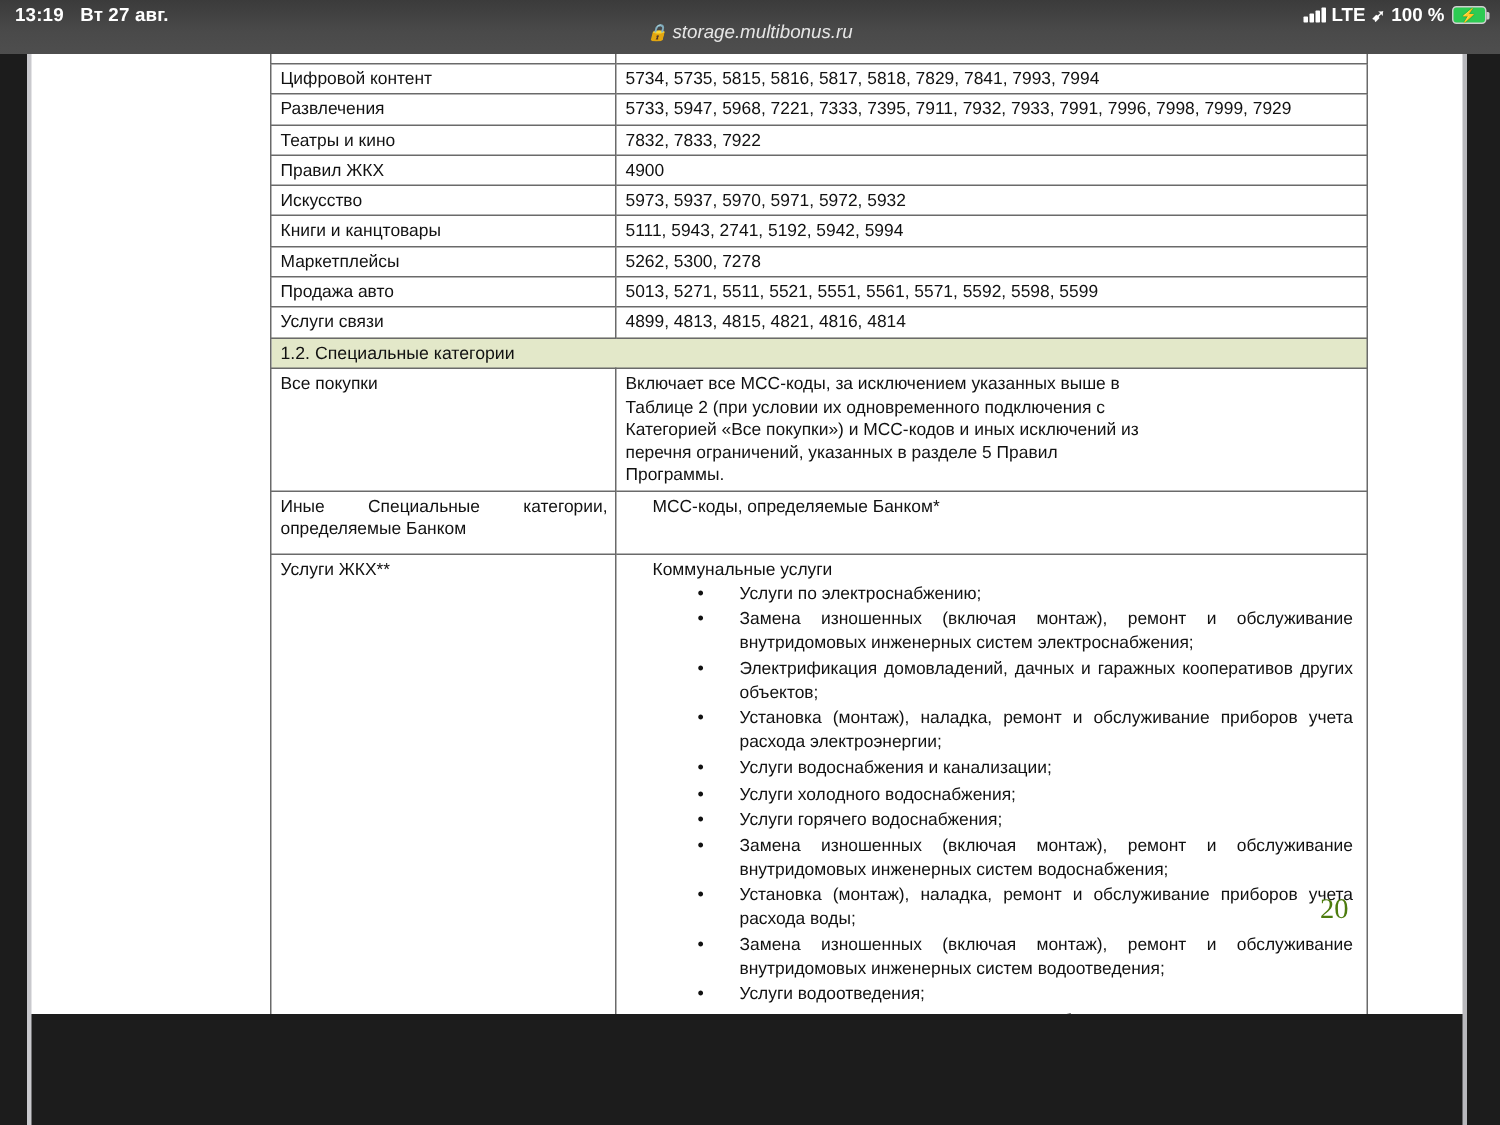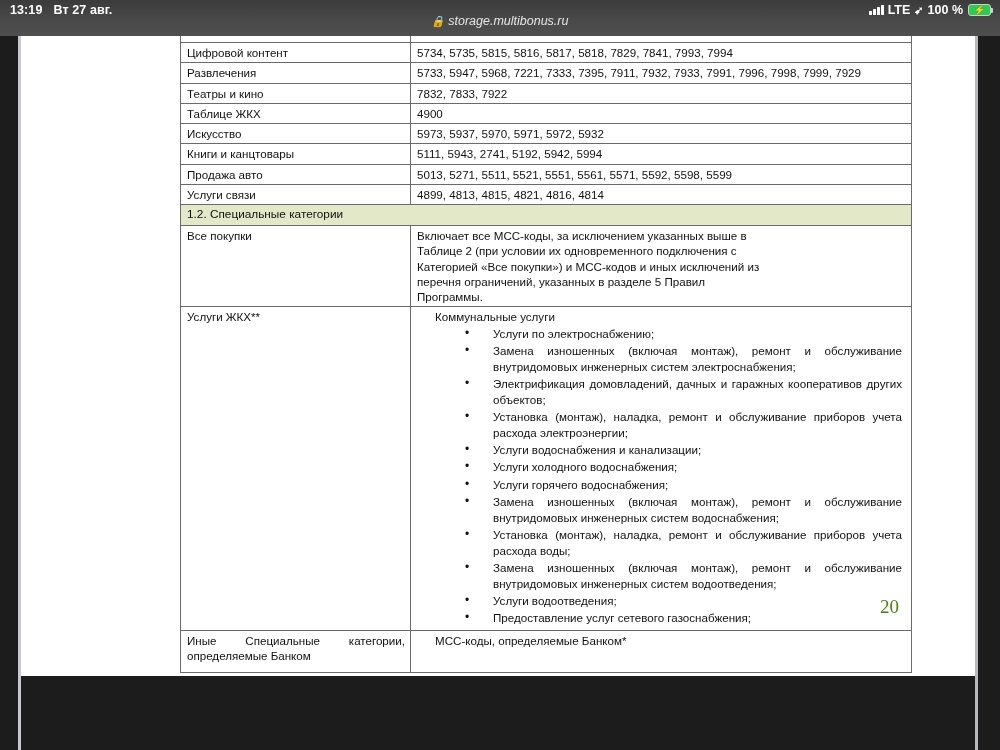--- a/index.html
+++ b/index.html
@@ -263,30 +263,34 @@
       </tr>
       <tr>
         <td class="cat">Развлечения</td>
         <td class="codes">5733, 5947, 5968, 7221, 7333, 7395,  7911, 7932, 7933, 7991, 7996, 7998, 7999, 7929</td>
       </tr>
       <tr>
         <td class="cat">Театры и кино</td>
         <td class="codes">7832, 7833, 7922</td>
       </tr>
       <tr>
-        <td class="cat">Таблице ЖКХ</td>
+        <td class="cat">Правил ЖКХ</td>
         <td class="codes">4900</td>
       </tr>
       <tr>
         <td class="cat">Искусство</td>
         <td class="codes">5973, 5937, 5970, 5971, 5972, 5932</td>
       </tr>
       <tr>
         <td class="cat">Книги и канцтовары</td>
         <td class="codes">5111, 5943, 2741, 5192, 5942, 5994</td>
+      </tr>
+      <tr>
+        <td class="cat">Маркетплейсы</td>
+        <td class="codes">5262, 5300, 7278</td>
       </tr>
       <tr>
         <td class="cat">Продажа авто</td>
         <td class="codes">5013, 5271, 5511, 5521, 5551, 5561, 5571, 5592, 5598, 5599</td>
       </tr>
       <tr>
         <td class="cat">Услуги связи</td>
         <td class="codes">4899, 4813, 4815, 4821, 4816, 4814</td>
       </tr>
 
@@ -301,20 +305,25 @@
             <p>Включает все МСС-коды, за исключением указанных выше в</p>
             <p>Таблице 2 (при условии их одновременного подключения с</p>
             <p>Категорией «Все покупки») и МСС-кодов и иных исключений из</p>
             <p>перечня ограничений, указанных в разделе 5 Правил</p>
             <p class="last">Программы.</p>
           </div>
         </td>
       </tr>
 
       <tr>
+        <td class="cat just" style="height:42px">Иные Специальные категории, определяемые Банком</td>
+        <td class="codes" style="padding-left:24px">МСС-коды, определяемые Банком*</td>
+      </tr>
+
+      <tr>
         <td class="cat tall">Услуги ЖКХ**</td>
         <td class="codes">
           <div class="lead">Коммунальные услуги</div>
           <ul class="bullets">
             <li class="nowrap-li">
               <span class="b-dot">•</span>
               <span>Услуги по электроснабжению;</span>
             </li>
             <li>
               <span class="b-dot">•</span>
@@ -357,22 +366,17 @@
               <span>Услуги водоотведения;</span>
             </li>
             <li class="nowrap-li">
               <span class="b-dot">•</span>
               <span>Предоставление услуг сетевого газоснабжения;</span>
             </li>
           </ul>
         </td>
       </tr>
 
-      <tr>
-        <td class="cat just" style="height:42px">Иные Специальные категории, определяемые Банком</td>
-        <td class="codes" style="padding-left:24px">МСС-коды, определяемые Банком*</td>
-      </tr>
-
     </tbody>
   </table>
 
   <div id="page-number">20</div>
 </div>
 
 </body></html>

